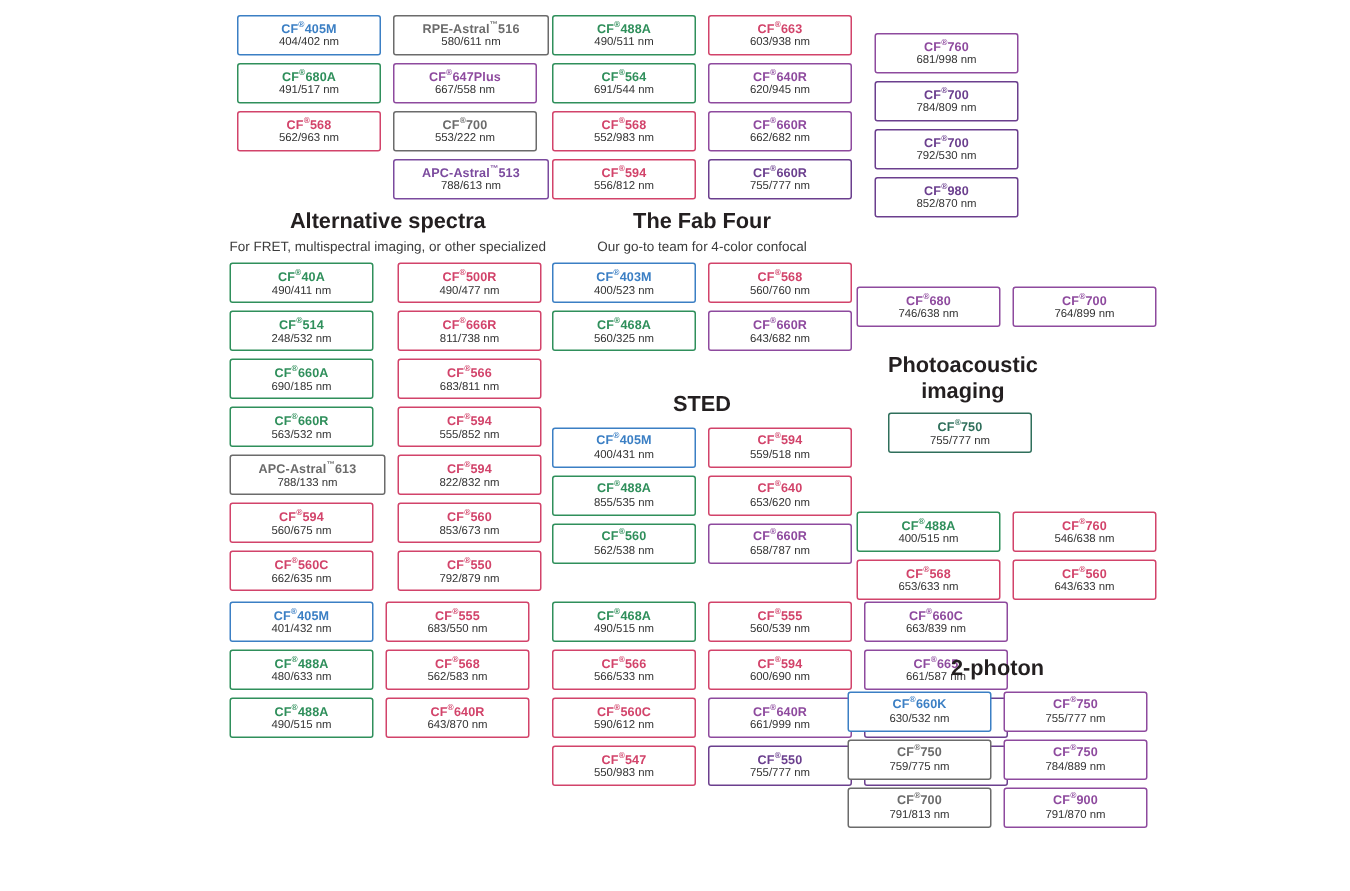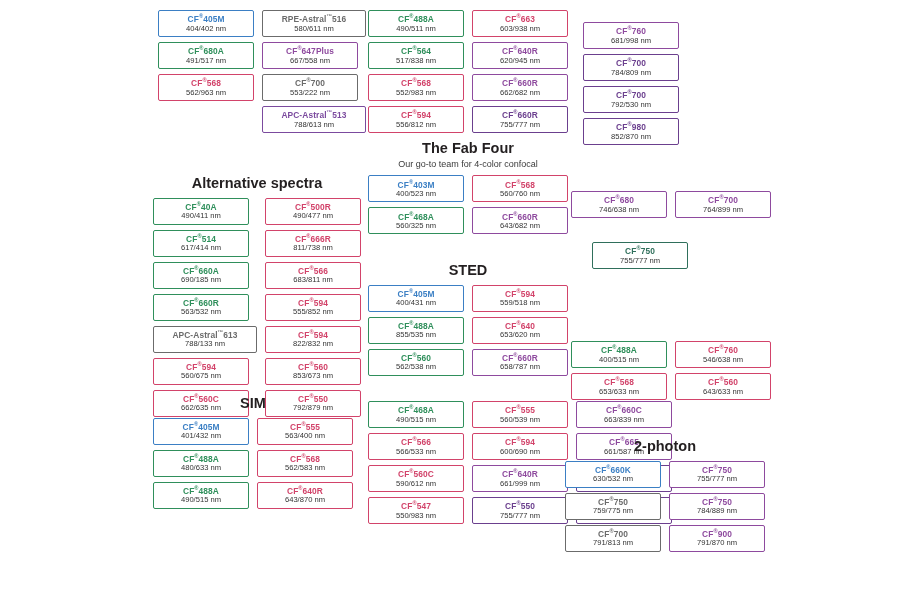--- a/index.html
+++ b/index.html
@@ -122,21 +122,21 @@
     </div>
     <div class="group" style="left: 368px; top: 4px;">
       <div class="cols">
         <div class="col">
           <div class="chip" style="border-color: rgb(47, 143, 91);">
             <div class="name" style="color: rgb(47, 143, 91);"><span>CF</span><sup>®</sup><span>488A</span></div>
             <div class="wl">490/511 nm</div>
           </div>
           <div class="chip" style="border-color: rgb(47, 143, 91);">
             <div class="name" style="color: rgb(47, 143, 91);"><span>CF</span><sup>®</sup><span>564</span></div>
-            <div class="wl">517/838 nm</div>
+            <div class="wl">691/544 nm</div>
           </div>
           <div class="chip" style="border-color: rgb(210, 67, 106);">
             <div class="name" style="color: rgb(210, 67, 106);"><span>CF</span><sup>®</sup><span>568</span></div>
             <div class="wl">552/983 nm</div>
           </div>
           <div class="chip" style="border-color: rgb(210, 67, 106);">
             <div class="name" style="color: rgb(210, 67, 106);"><span>CF</span><sup>®</sup><span>594</span></div>
             <div class="wl">556/812 nm</div>
           </div>
         </div>
@@ -175,31 +175,32 @@
             <div class="name" style="color: rgb(107, 63, 142);"><span>CF</span><sup>®</sup><span>700</span></div>
             <div class="wl">792/530 nm</div>
           </div>
           <div class="chip" style="border-color: rgb(107, 63, 142);">
             <div class="name" style="color: rgb(107, 63, 142);"><span>CF</span><sup>®</sup><span>980</span></div>
             <div class="wl">852/870 nm</div>
           </div>
         </div>
       </div>
     </div>
-    <div class="group" style="left: 153px; top: 140px; margin-top: 35px;">
+    <div class="group" style="left: 153px; top: 140px;">
       <div class="group-title">Alternative spectra</div>
+      <div class="group-sub">For FRET, multispectral imaging, or other specialized</div>
       <div class="cols">
         <div class="col">
           <div class="chip" style="border-color: rgb(47, 143, 91);">
             <div class="name" style="color: rgb(47, 143, 91);"><span>CF</span><sup>®</sup><span>40A</span></div>
             <div class="wl">490/411 nm</div>
           </div>
           <div class="chip" style="border-color: rgb(47, 143, 91);">
             <div class="name" style="color: rgb(47, 143, 91);"><span>CF</span><sup>®</sup><span>514</span></div>
-            <div class="wl">617/414 nm</div>
+            <div class="wl">248/532 nm</div>
           </div>
           <div class="chip" style="border-color: rgb(47, 143, 91);">
             <div class="name" style="color: rgb(47, 143, 91);"><span>CF</span><sup>®</sup><span>660A</span></div>
             <div class="wl">690/185 nm</div>
           </div>
           <div class="chip" style="border-color: rgb(47, 143, 91);">
             <div class="name" style="color: rgb(47, 143, 91);"><span>CF</span><sup>®</sup><span>660R</span></div>
             <div class="wl">563/532 nm</div>
           </div>
           <div class="chip wide" style="border-color: rgb(107, 107, 107);">
@@ -300,20 +301,22 @@
             <div class="wl">653/620 nm</div>
           </div>
           <div class="chip" style="border-color: rgb(142, 74, 158);">
             <div class="name" style="color: rgb(142, 74, 158);"><span>CF</span><sup>®</sup><span>660R</span></div>
             <div class="wl">658/787 nm</div>
           </div>
         </div>
       </div>
     </div>
     <div class="group" style="left: 592px; top: 236px;">
+      <div class="group-title">Photoacoustic
+imaging</div>
       <div class="cols">
         <div class="col">
           <div class="chip" style="border-color: rgb(47, 111, 91);">
             <div class="name" style="color: rgb(47, 111, 91);"><span>CF</span><sup>®</sup><span>750</span></div>
             <div class="wl">755/777 nm</div>
           </div>
         </div>
       </div>
     </div>
     <div class="group" style="left: 571px; top: 185px;">
@@ -350,40 +353,39 @@
             <div class="wl">546/638 nm</div>
           </div>
           <div class="chip" style="border-color: rgb(210, 67, 106);">
             <div class="name" style="color: rgb(210, 67, 106);"><span>CF</span><sup>®</sup><span>560</span></div>
             <div class="wl">643/633 nm</div>
           </div>
         </div>
       </div>
     </div>
     <div class="group" style="left: 153px; top: 395px;">
-      <div class="group-title">SIM</div>
       <div class="cols">
         <div class="col">
           <div class="chip" style="border-color: rgb(59, 127, 196);">
             <div class="name" style="color: rgb(59, 127, 196);"><span>CF</span><sup>®</sup><span>405M</span></div>
             <div class="wl">401/432 nm</div>
           </div>
           <div class="chip" style="border-color: rgb(47, 143, 91);">
             <div class="name" style="color: rgb(47, 143, 91);"><span>CF</span><sup>®</sup><span>488A</span></div>
             <div class="wl">480/633 nm</div>
           </div>
           <div class="chip" style="border-color: rgb(47, 143, 91);">
             <div class="name" style="color: rgb(47, 143, 91);"><span>CF</span><sup>®</sup><span>488A</span></div>
             <div class="wl">490/515 nm</div>
           </div>
         </div>
         <div class="col">
           <div class="chip" style="border-color: rgb(210, 67, 106);">
             <div class="name" style="color: rgb(210, 67, 106);"><span>CF</span><sup>®</sup><span>555</span></div>
-            <div class="wl">563/400 nm</div>
+            <div class="wl">683/550 nm</div>
           </div>
           <div class="chip" style="border-color: rgb(210, 67, 106);">
             <div class="name" style="color: rgb(210, 67, 106);"><span>CF</span><sup>®</sup><span>568</span></div>
             <div class="wl">562/583 nm</div>
           </div>
           <div class="chip" style="border-color: rgb(210, 67, 106);">
             <div class="name" style="color: rgb(210, 67, 106);"><span>CF</span><sup>®</sup><span>640R</span></div>
             <div class="wl">643/870 nm</div>
           </div>
         </div>

